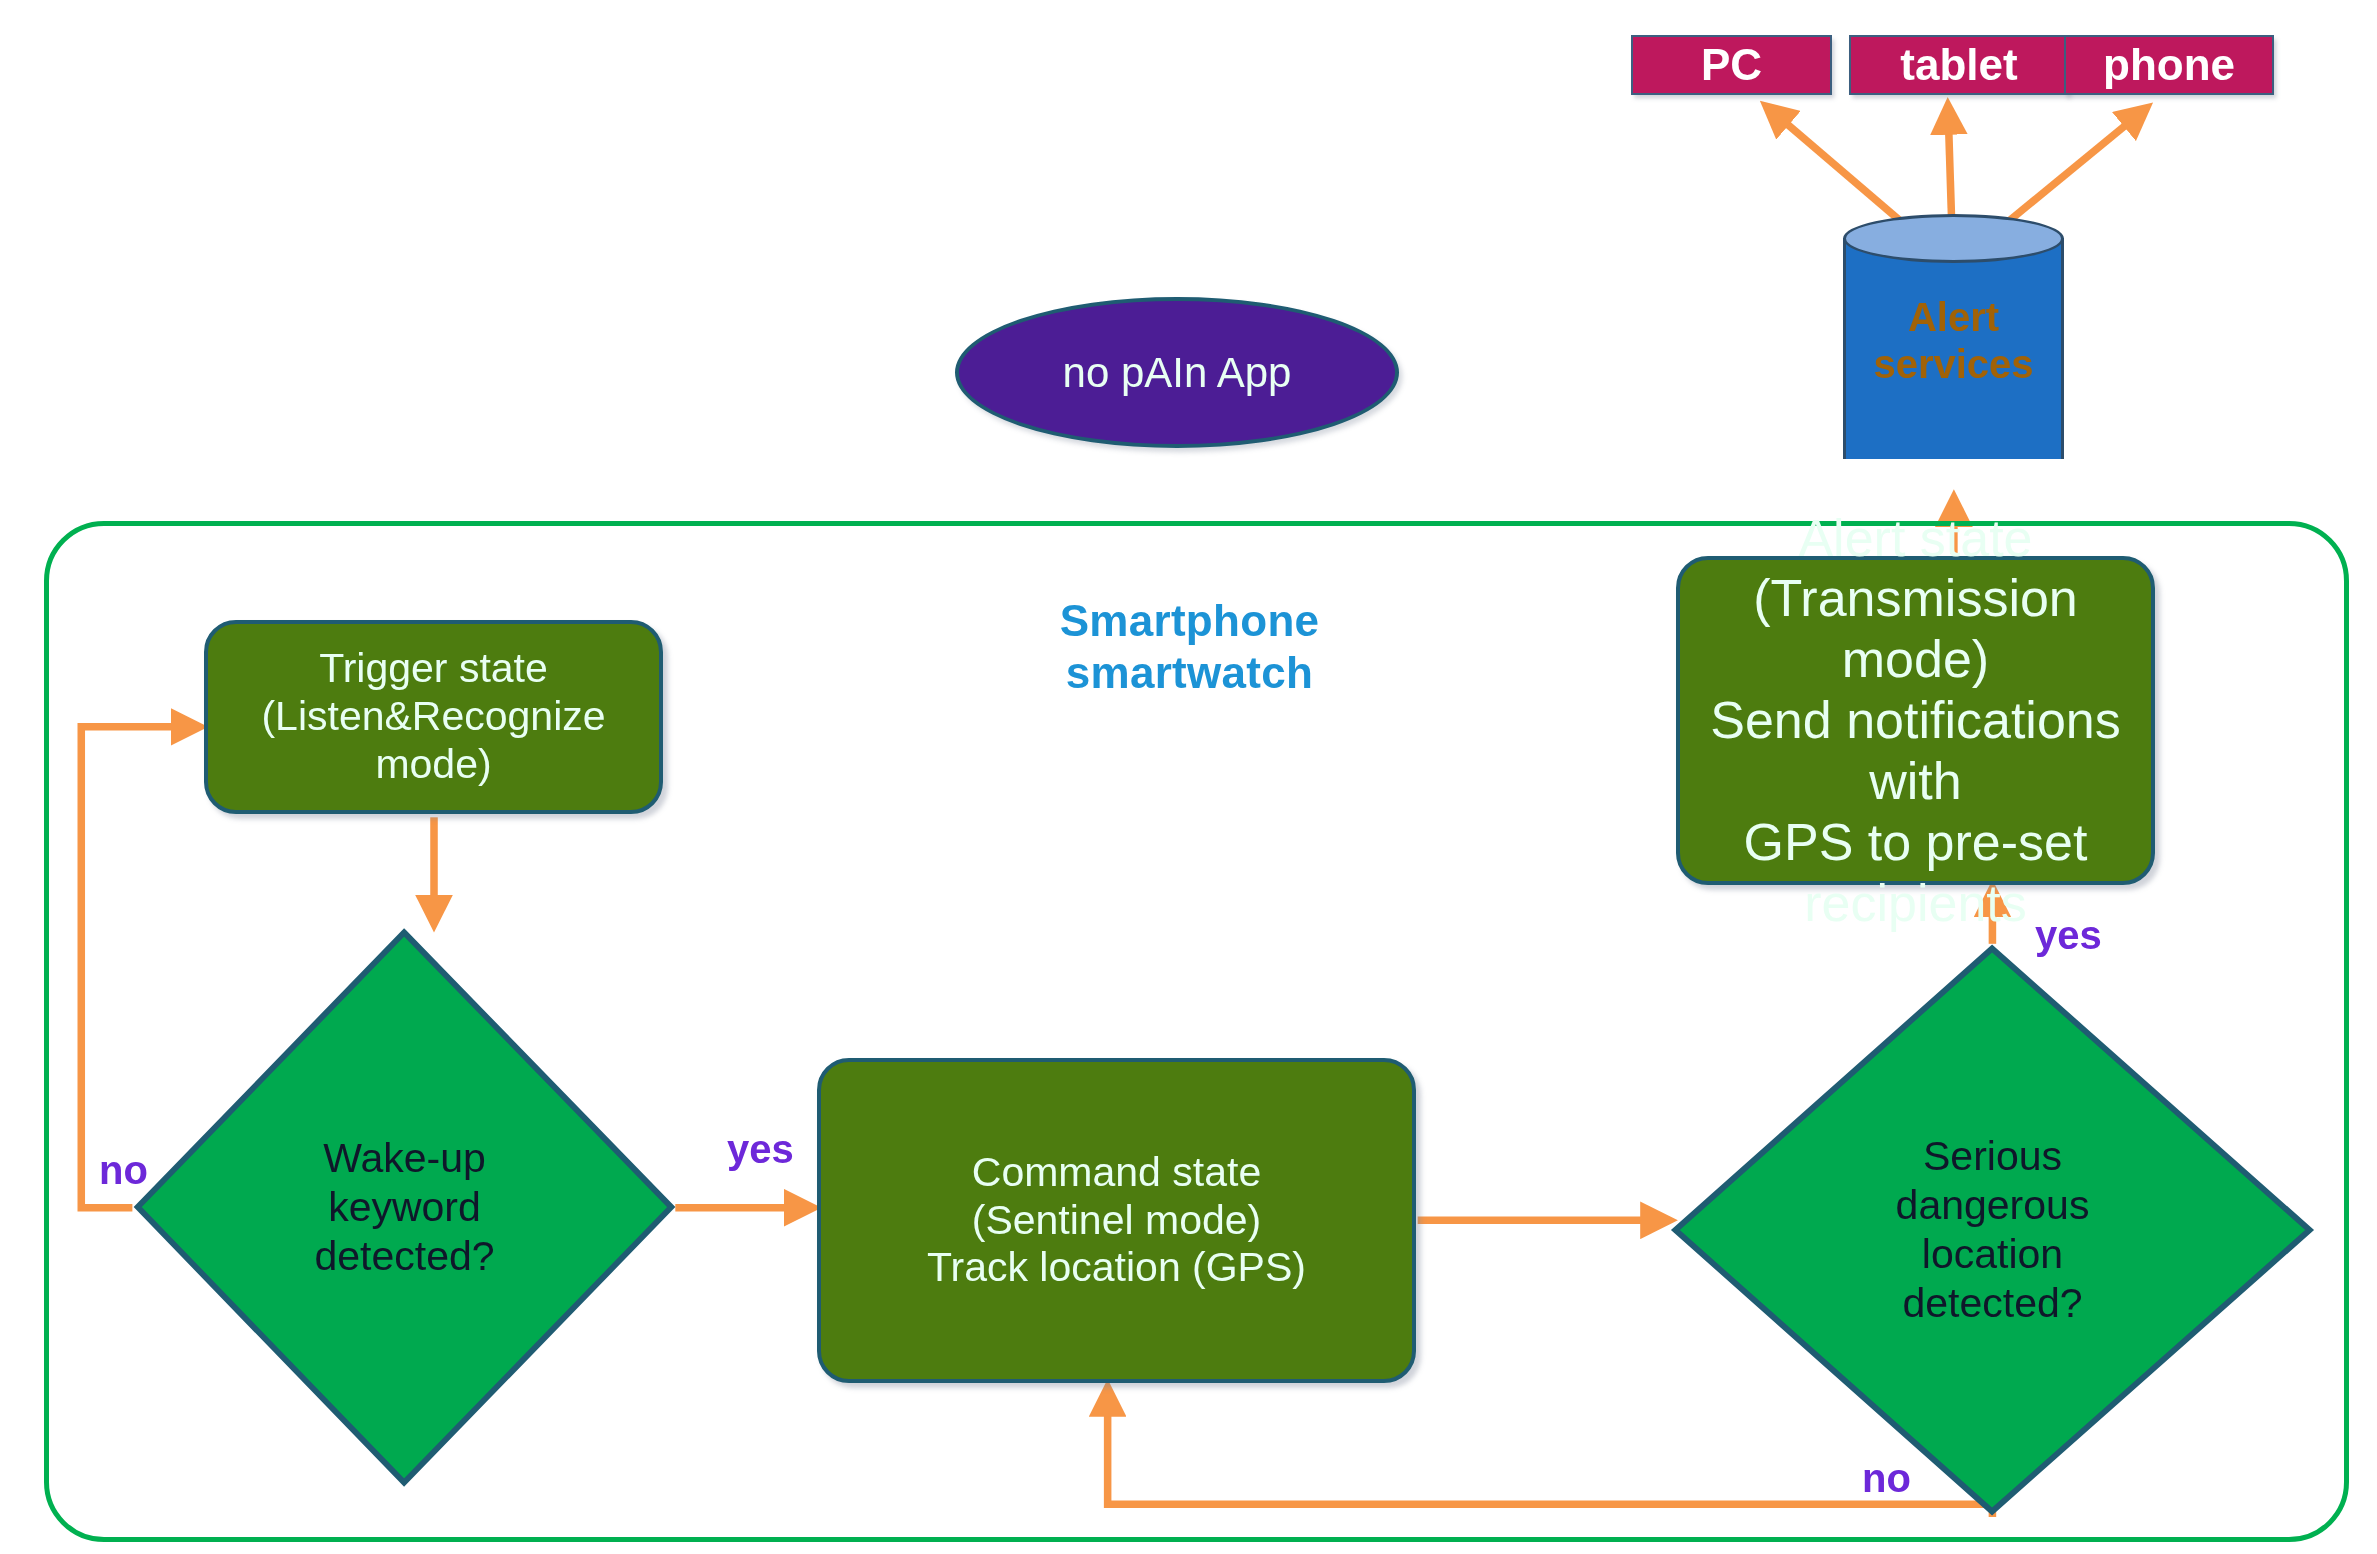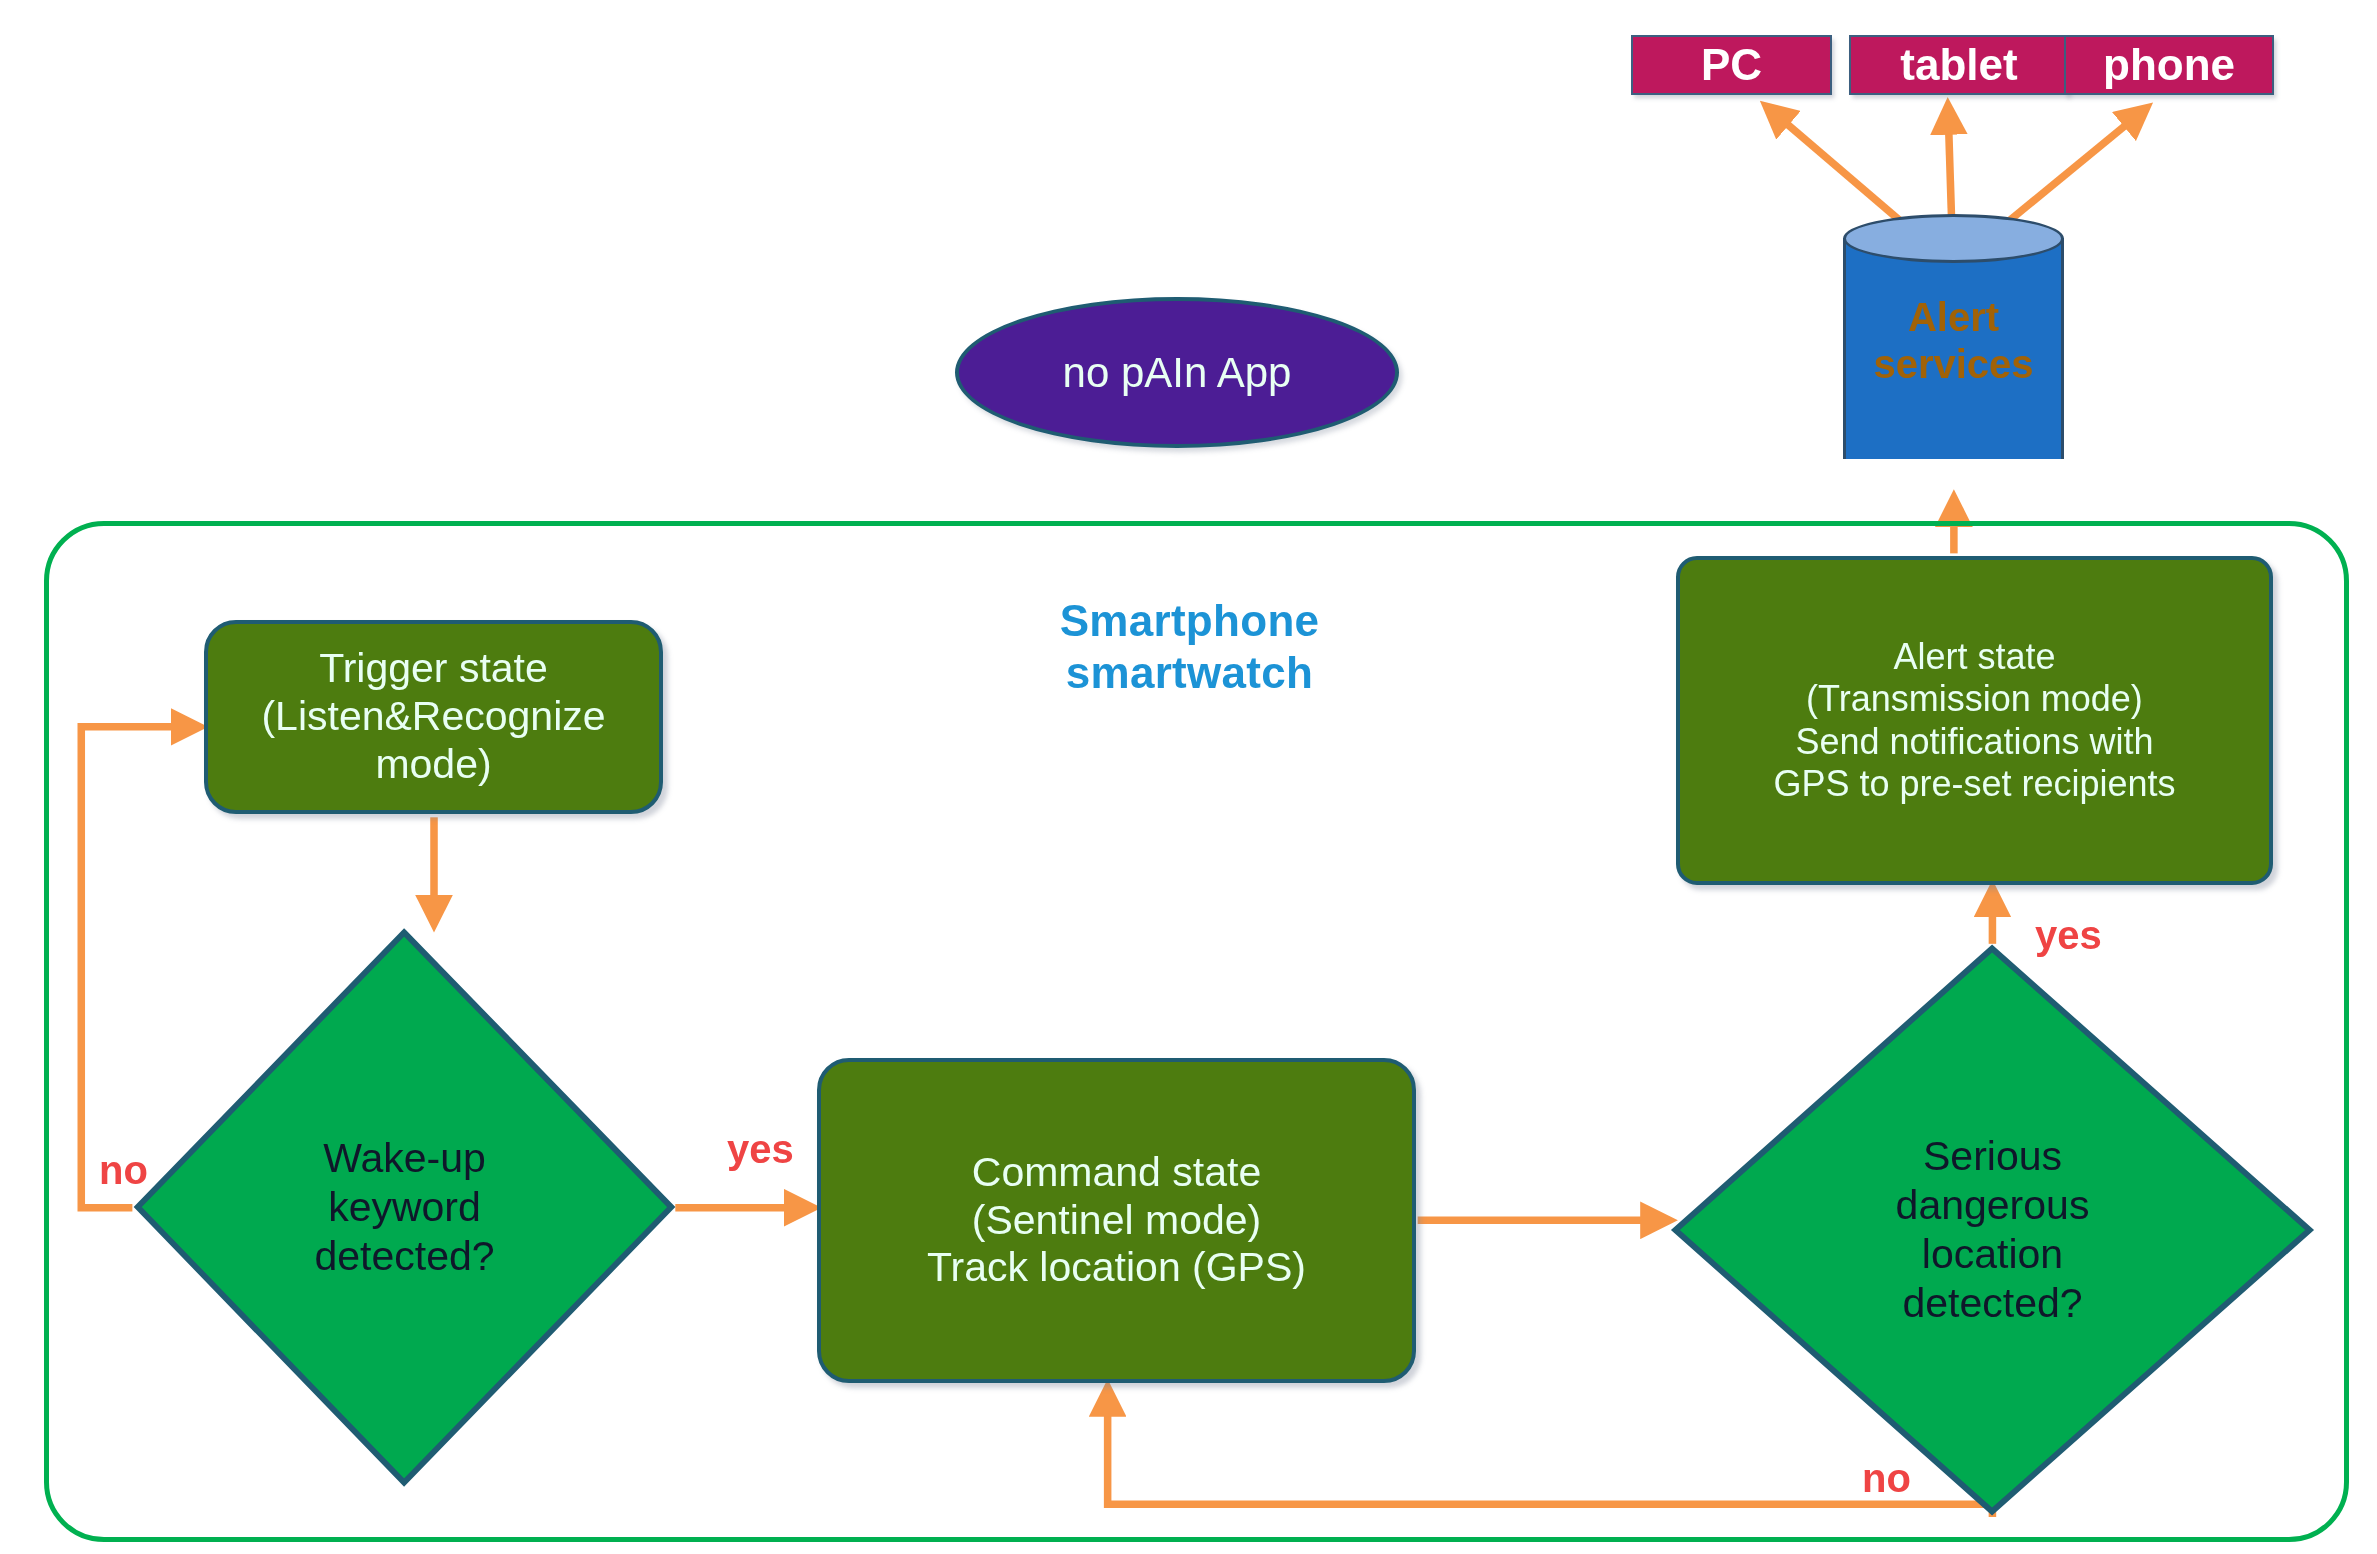--- a/index.html
+++ b/index.html
@@ -71,24 +71,23 @@
   }
   #command-state-box {
     left: 817px;
     top: 1058px;
     width: 599px;
     height: 325px;
   }
   #alert-state-box {
     left: 1676px;
     top: 556px;
-    width: 597px;
+    width: 479px;
     height: 329px;
-    font-size: 36px;
-    border-radius: 21px;
+    font-size: 52px;
   }
 
   
   .diamond-wrap {
     position: absolute;
   }
   .diamond-wrap svg {
     display: block;
     position: absolute;
     left: 0;
@@ -216,21 +215,21 @@
     left: 0;
     top: 0;
     width: 2377px;
     height: 1555px;
     pointer-events: none;
   }
 
   
   .edge-label {
     position: absolute;
-    color: #ef4444;
+    color: #6d28d9;
     font-size: 40px;
     font-weight: bold;
   }
   #label-no-left    { left: 99px;  top: 1148px; }
   #label-yes-left   { left: 727px;  top: 1127px; }
   #label-yes-right  { left: 2035px; top: 913px; }
   #label-no-bottom  { left: 1862px; top: 1456px; }
 </style>
 </head>
 <body>

